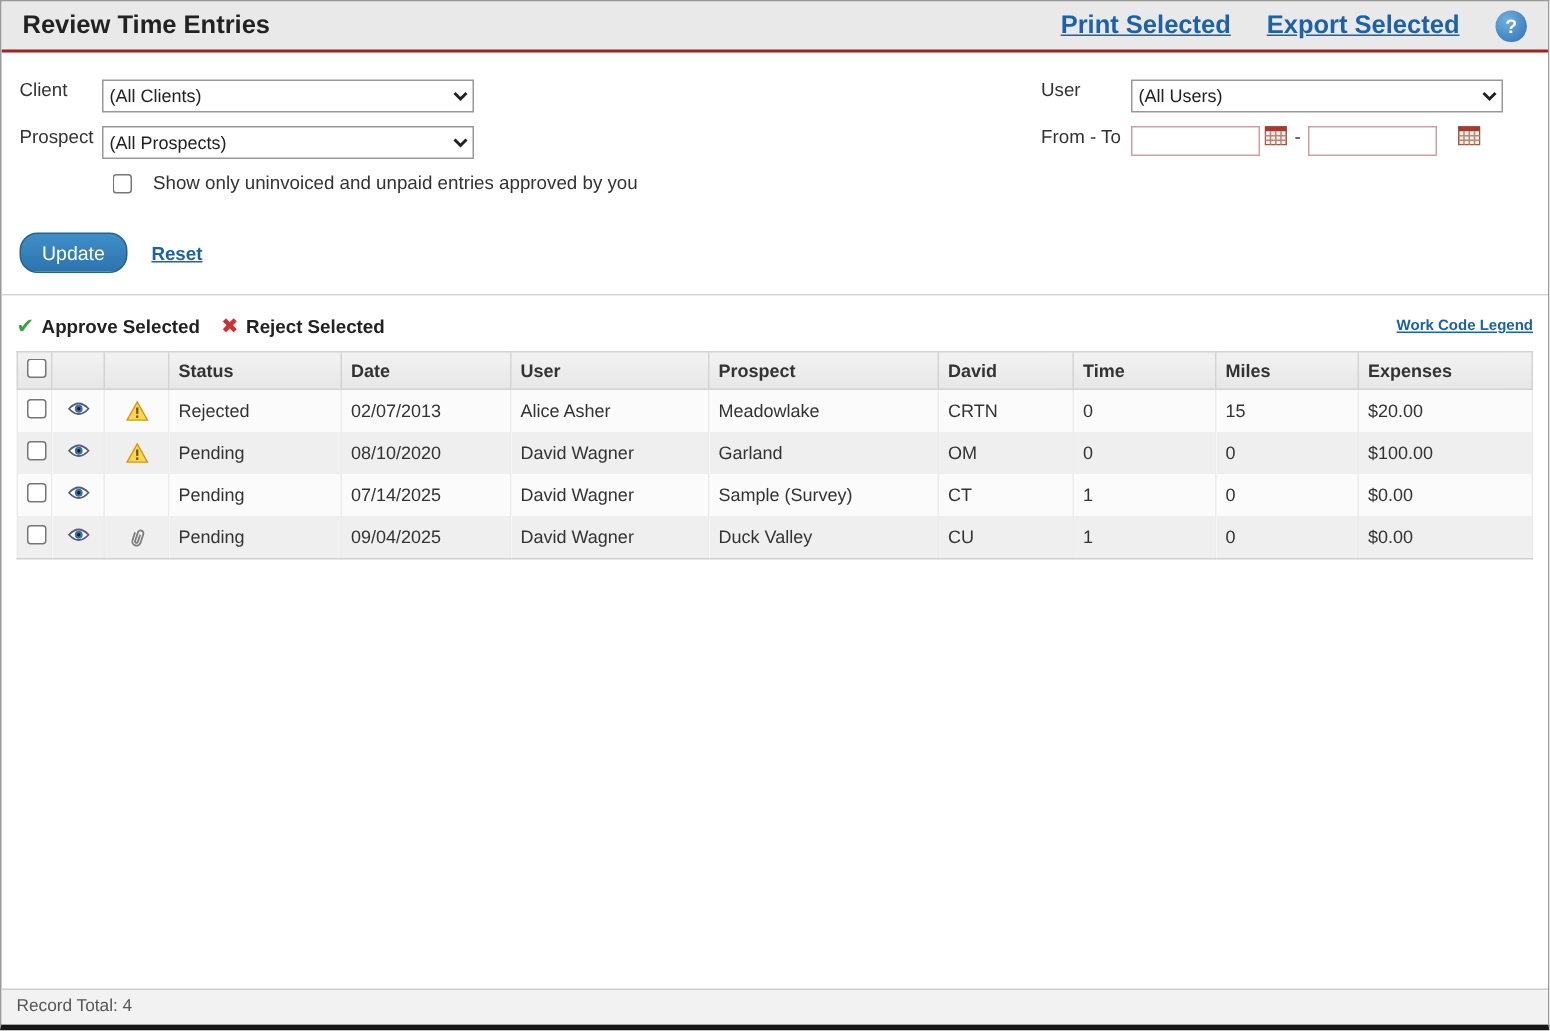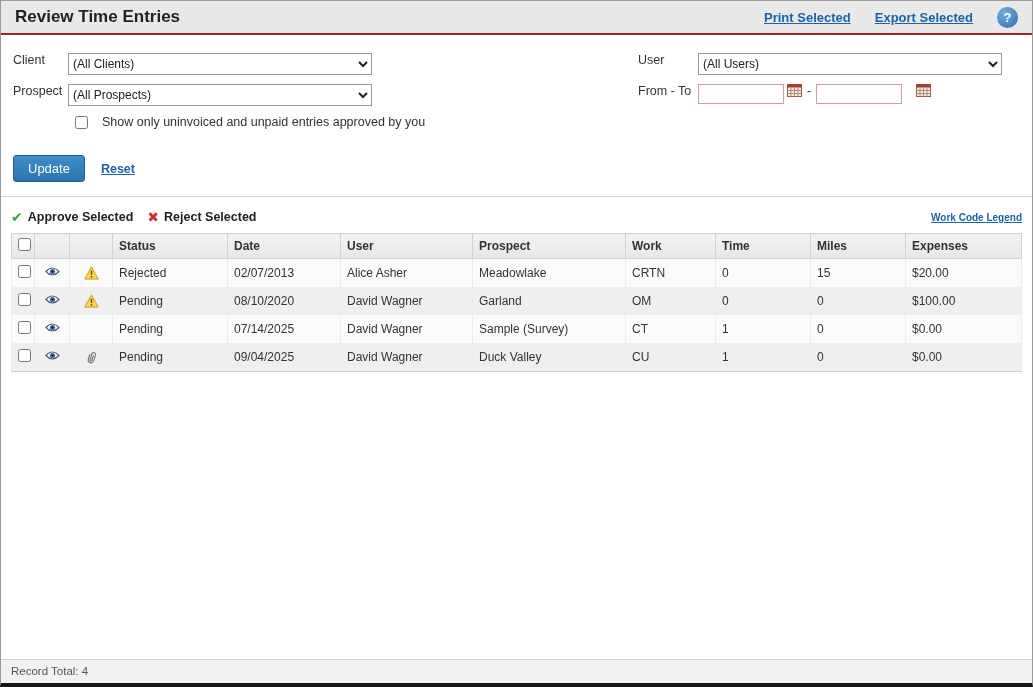--- a/index.html
+++ b/index.html
@@ -33,21 +33,21 @@
     font-weight: bold;
     color: #222;
   }
   .header-right {
     margin-left: auto;
     display: flex;
     align-items: center;
     gap: 24px;
   }
   a.hdr-link {
-    font-size: 13px;
+    font-size: 17px;
     font-weight: bold;
     color: #1b62a8;
     text-decoration: underline;
     cursor: pointer;
   }
   .help-circle {
     width: 21px; height: 21px;
     border-radius: 50%;
     background: radial-gradient(circle at 35% 30%, #6fb0e0, #2f6fb2);
     color: #fff;
@@ -66,21 +66,21 @@
   .filter-row {
     display: flex;
     align-items: flex-start;
     margin-bottom: 9px;
     font-size: 12.5px;
     color: #333;
   }
   .flabel-left { width: 55px; flex: 0 0 55px; }
   .flabel-right { width: 60px; flex: 0 0 60px; }
   select.filter-select {
-    width: 304px;
+    width: 248px;
     height: 22px;
     font-size: 12px;
     font-family: "Liberation Sans", sans-serif;
     color: #222;
     border: 1px solid #999;
     background: #fff;
   }
   .checkbox-row {
     margin-left: 62px;
     margin-top: 3px;
@@ -111,21 +111,21 @@
     padding: 26px 12px 14px 12px;
     display: flex;
     align-items: center;
     gap: 16px;
     border-bottom: 1px solid #d5d5d5;
     flex: 0 0 auto;
   }
   .update-btn {
     background: linear-gradient(#3e8ec8, #2d74ad);
     border: 1px solid #27618f;
-    border-radius: 3px;
+    border-radius: 12px;
     color: #fff;
     font-size: 13px;
     font-family: "Liberation Sans", sans-serif;
     padding: 5px 14px;
     cursor: pointer;
   }
   a.reset-link {
     font-size: 12.5px;
     font-weight: 600;
     color: #1b62a8;
@@ -303,21 +303,21 @@
       </colgroup>
       <thead>
         <tr>
           <th class="c"><input type="checkbox" style=""></th>
           <th class="c"></th>
           <th class="c"></th>
           <th>Status</th>
           <th>Date</th>
           <th>User</th>
           <th>Prospect</th>
-          <th>Work</th>
+          <th>David</th>
           <th>Time</th>
           <th>Miles</th>
           <th>Expenses</th>
         </tr>
       </thead>
       <tbody>
         <tr>
           <td class="c"><input type="checkbox" style=""></td>
           <td class="c icon-cell"><span class="eye-wrap">
                 <svg width="15" height="11" viewBox="0 0 15 11">

